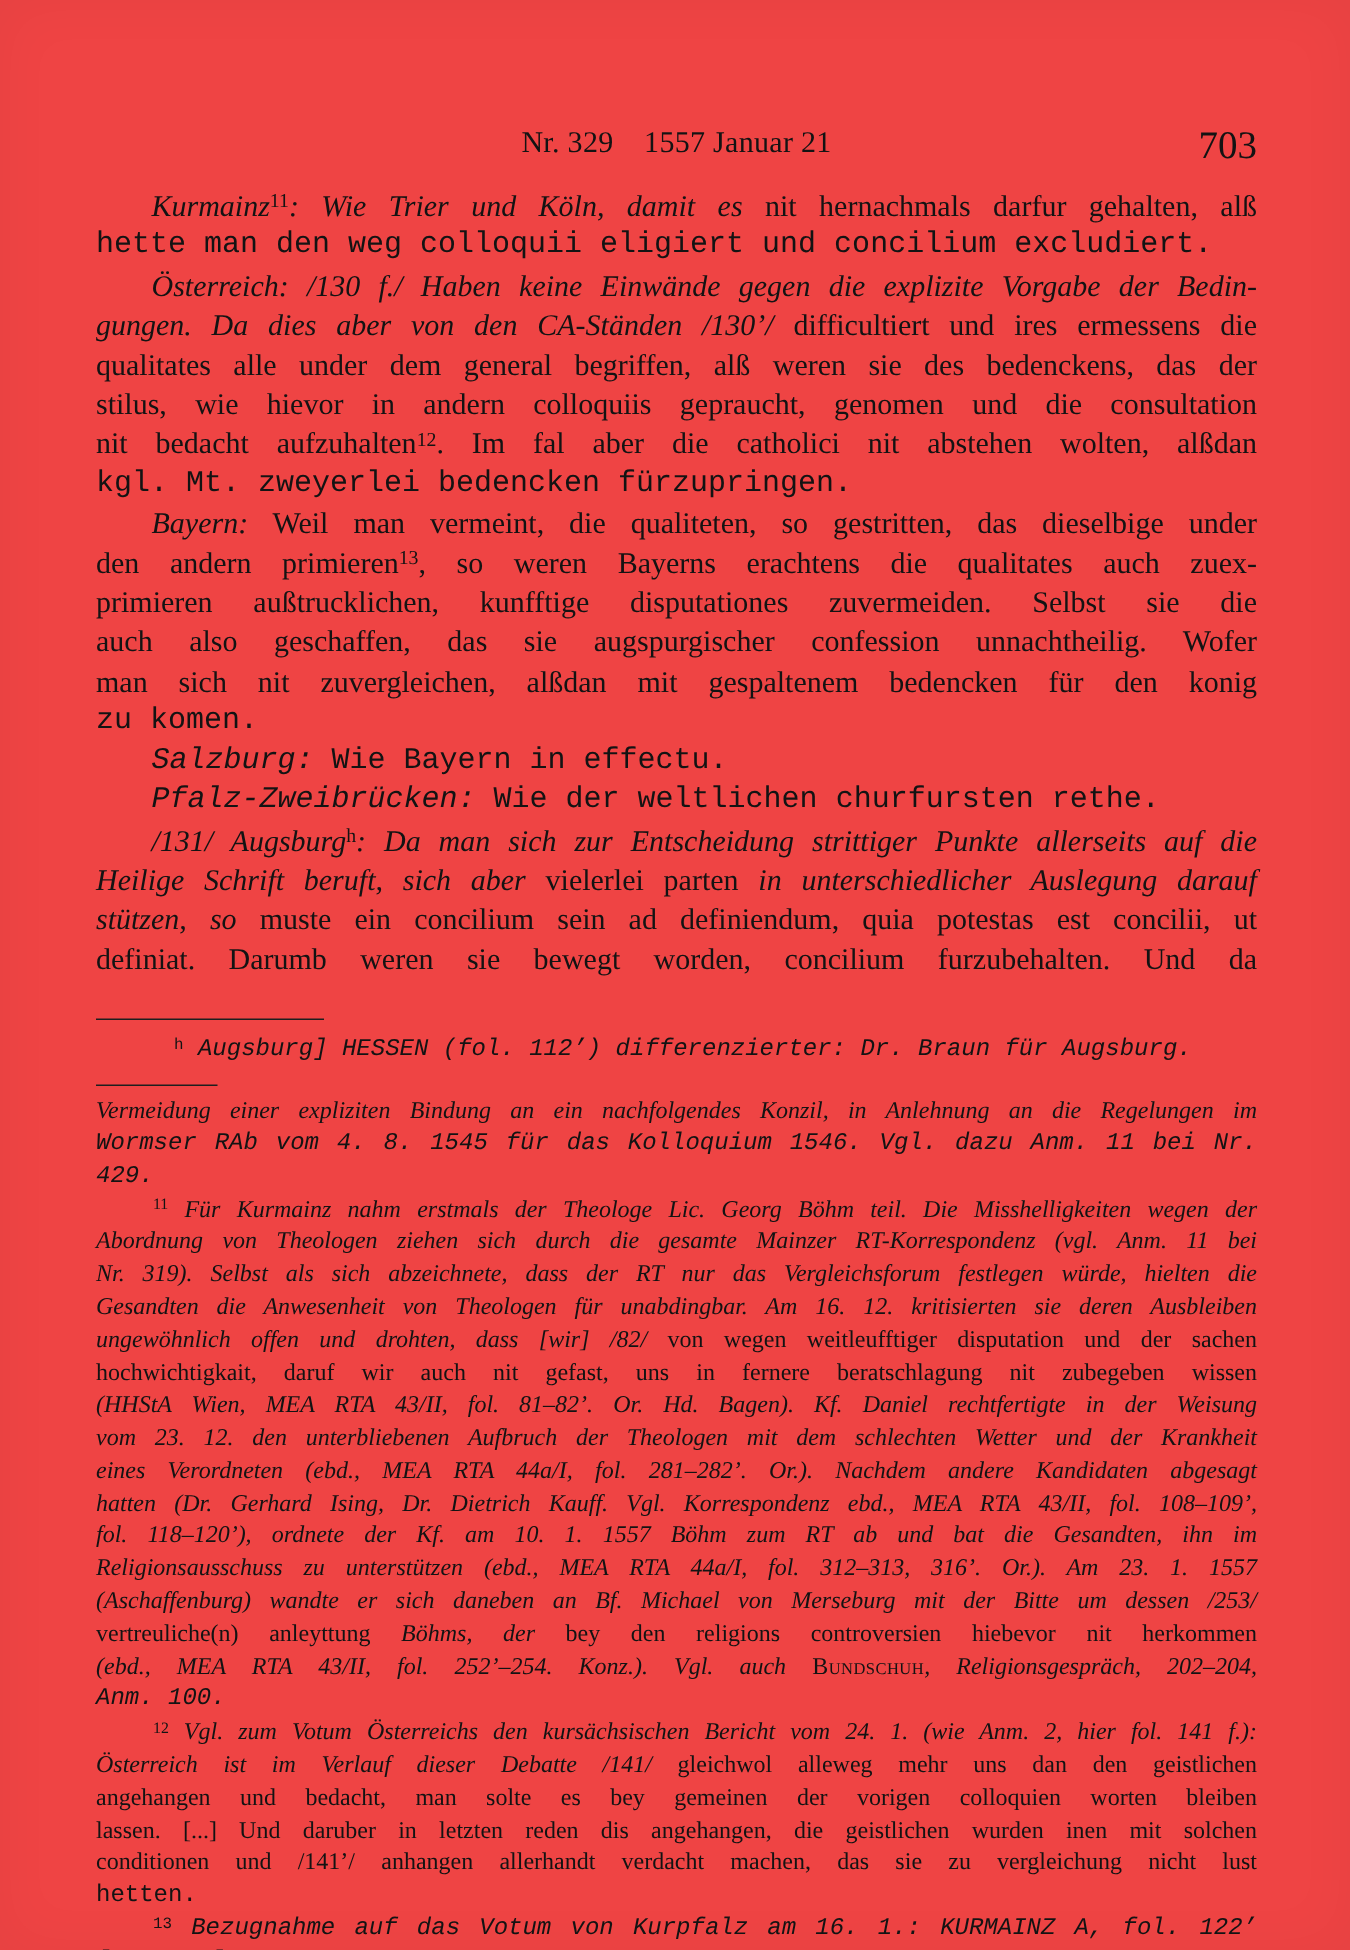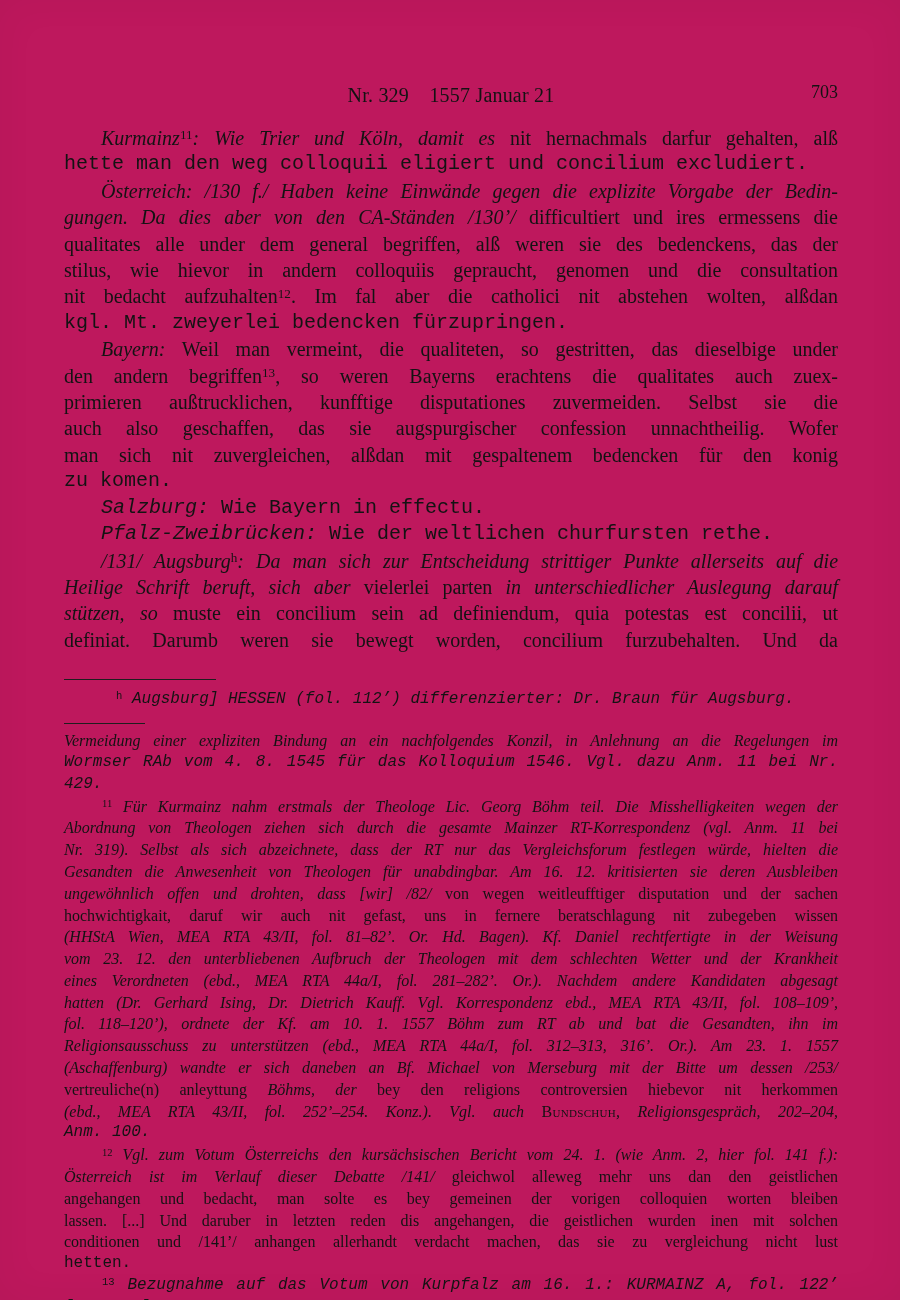--- a/index.html
+++ b/index.html
@@ -1,30 +1,30 @@
 <!DOCTYPE html>
 <html><head>
 <meta charset="utf-8">
 <style>
   html,body { margin:0; padding:0; background:#e9e8e5; }
   .page {
     position:relative;
     width:900px; height:1300px;
     margin:0 auto;
-    background:#be185d;
+    background:#ef4444;
     box-shadow: inset 0 0 40px rgba(0,0,0,0.045);
     font-family:"Liberation Serif","DejaVu Serif",serif;
     color:#131313;
     -webkit-font-smoothing:antialiased;
   }
   .content { position:absolute; left:64px; top:84px; width:774px; }
 
   .running-head { position:relative; height:26px; font-size:20px; }
   .head-center { position:absolute; left:0; right:0; text-align:center; letter-spacing:0.2px; }
-  .head-page  { position:absolute; right:0; top:-2px; font-size:18px; }
+  .head-page  { position:absolute; right:0; top:-2px; font-size:26px; }
 
   .body-text { margin-top:15px; font-size:20px; line-height:26.4px; }
 
   .tline { text-align:justify; text-align-last:justify; hyphens:none; }
   .tline.last { text-align-last:auto;font-family:Liberation Mono, monospace; }
   .body-text .tline.ind { text-indent:37px; }
 
   .rule { border-top:1.6px solid #1e1e1e; height:0; }
   .rule-variant  { width:152px; margin:26px 0 8px 0; }
   .rule-footnote { width:81px;  margin:13px 0 6px 0; }
@@ -54,21 +54,21 @@
     <div class="body-text">
         <div class="tline ind"><span class="it">Kurmainz</span><span class="sup">11</span><span class="it">: Wie Trier und Köln, damit es</span><span class="ro"> nit hernachmals darfur gehalten, alß</span></div>
         <div class="tline last"><span class="ro">hette man den weg colloquii eligiert und concilium excludiert.</span></div>
         <div class="tline ind"><span class="it">Österreich: /130 f./ Haben keine Einwände gegen die explizite Vorgabe der Bedin-</span></div>
         <div class="tline"><span class="it">gungen. Da dies aber von den CA-Ständen /130’/</span><span class="ro"> difficultiert und ires ermessens die</span></div>
         <div class="tline"><span class="ro">qualitates alle under dem general begriffen, alß weren sie des bedenckens, das der</span></div>
         <div class="tline"><span class="ro">stilus, wie hievor in andern colloquiis gepraucht, genomen und die consultation</span></div>
         <div class="tline"><span class="ro">nit bedacht aufzuhalten</span><span class="sup">12</span><span class="ro">. Im fal aber die catholici nit abstehen wolten, alßdan</span></div>
         <div class="tline last"><span class="ro">kgl. Mt. zweyerlei bedencken fürzupringen.</span></div>
         <div class="tline ind"><span class="it">Bayern:</span><span class="ro"> Weil man vermeint, die qualiteten, so gestritten, das dieselbige under</span></div>
-        <div class="tline"><span class="ro">den andern begriffen</span><span class="sup">13</span><span class="ro">, so weren Bayerns erachtens die qualitates auch zuex-</span></div>
+        <div class="tline"><span class="ro">den andern primieren</span><span class="sup">13</span><span class="ro">, so weren Bayerns erachtens die qualitates auch zuex-</span></div>
         <div class="tline"><span class="ro">primieren außtrucklichen, kunfftige disputationes zuvermeiden. Selbst sie die</span></div>
         <div class="tline"><span class="ro">auch also geschaffen, das sie augspurgischer confession unnachtheilig. Wofer</span></div>
         <div class="tline"><span class="ro">man sich nit zuvergleichen, alßdan mit gespaltenem bedencken für den konig</span></div>
         <div class="tline last"><span class="ro">zu komen.</span></div>
         <div class="tline ind last"><span class="it">Salzburg:</span><span class="ro"> Wie Bayern in effectu.</span></div>
         <div class="tline ind last"><span class="it">Pfalz-Zweibrücken:</span><span class="ro"> Wie der weltlichen churfursten rethe.</span></div>
         <div class="tline ind"><span class="it">/131/ Augsburg</span><span class="sup">h</span><span class="it">: Da man sich zur Entscheidung strittiger Punkte allerseits auf die</span></div>
         <div class="tline"><span class="it">Heilige Schrift beruft, sich aber</span><span class="ro"> vielerlei parten </span><span class="it">in unterschiedlicher Auslegung darauf</span></div>
         <div class="tline"><span class="it">stützen, so</span><span class="ro"> muste ein concilium sein ad definiendum, quia potestas est concilii, ut</span></div>
         <div class="tline"><span class="ro">definiat. Darumb weren sie bewegt worden, concilium furzubehalten. Und da</span></div>

